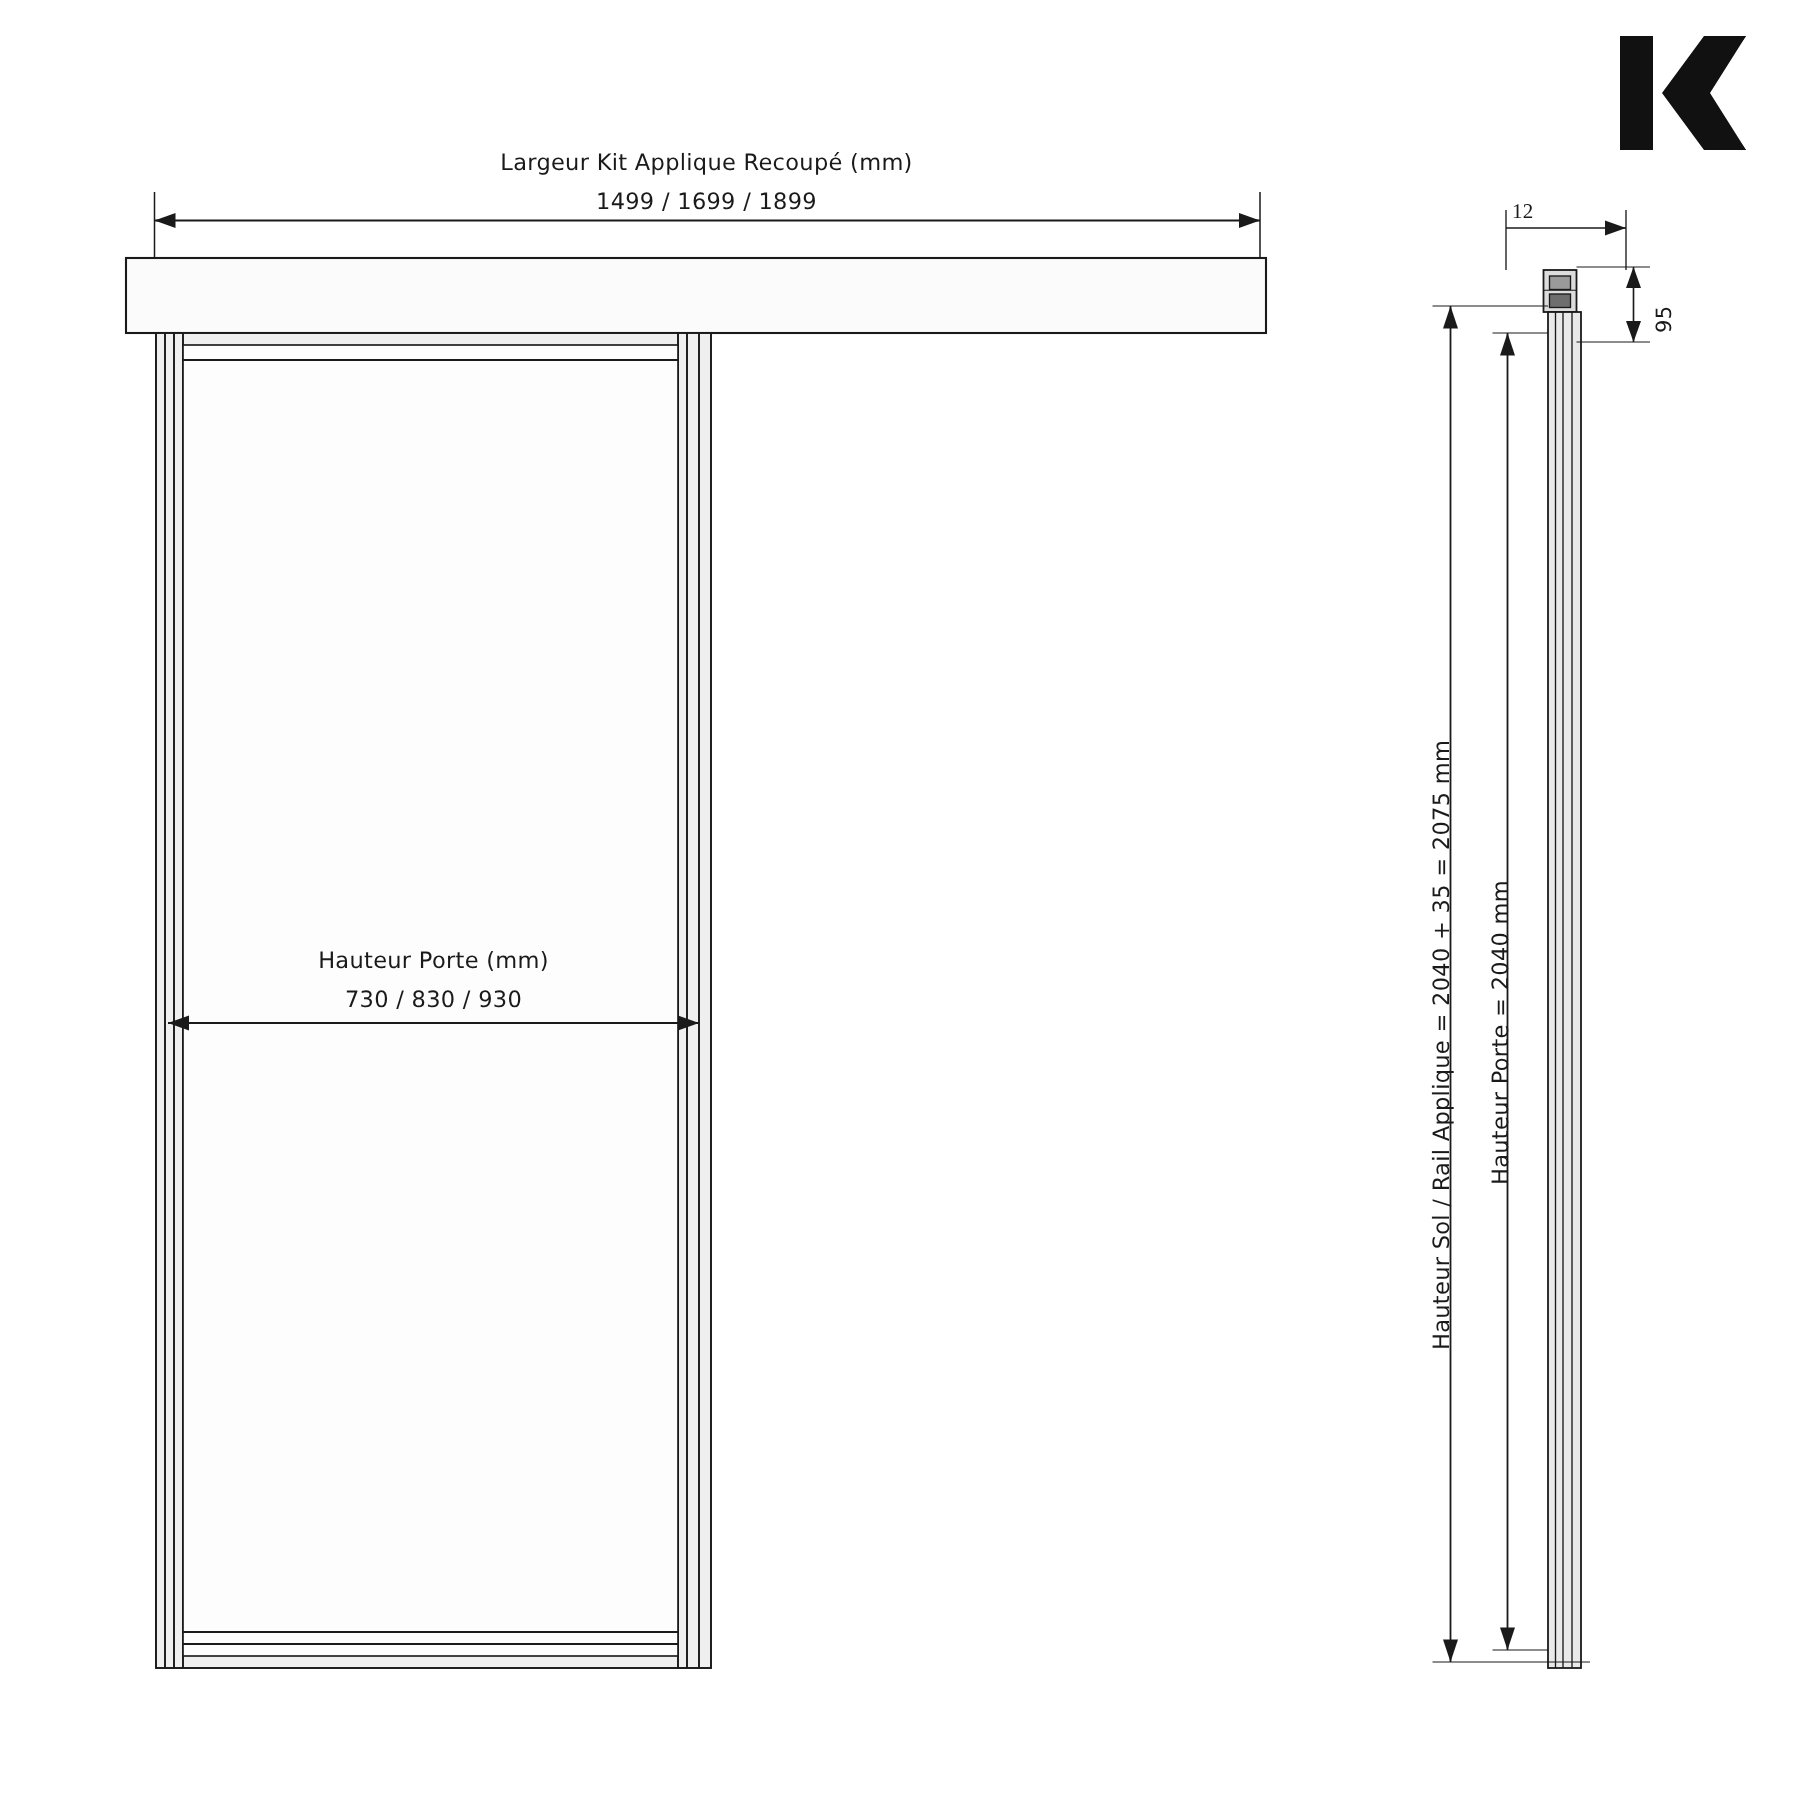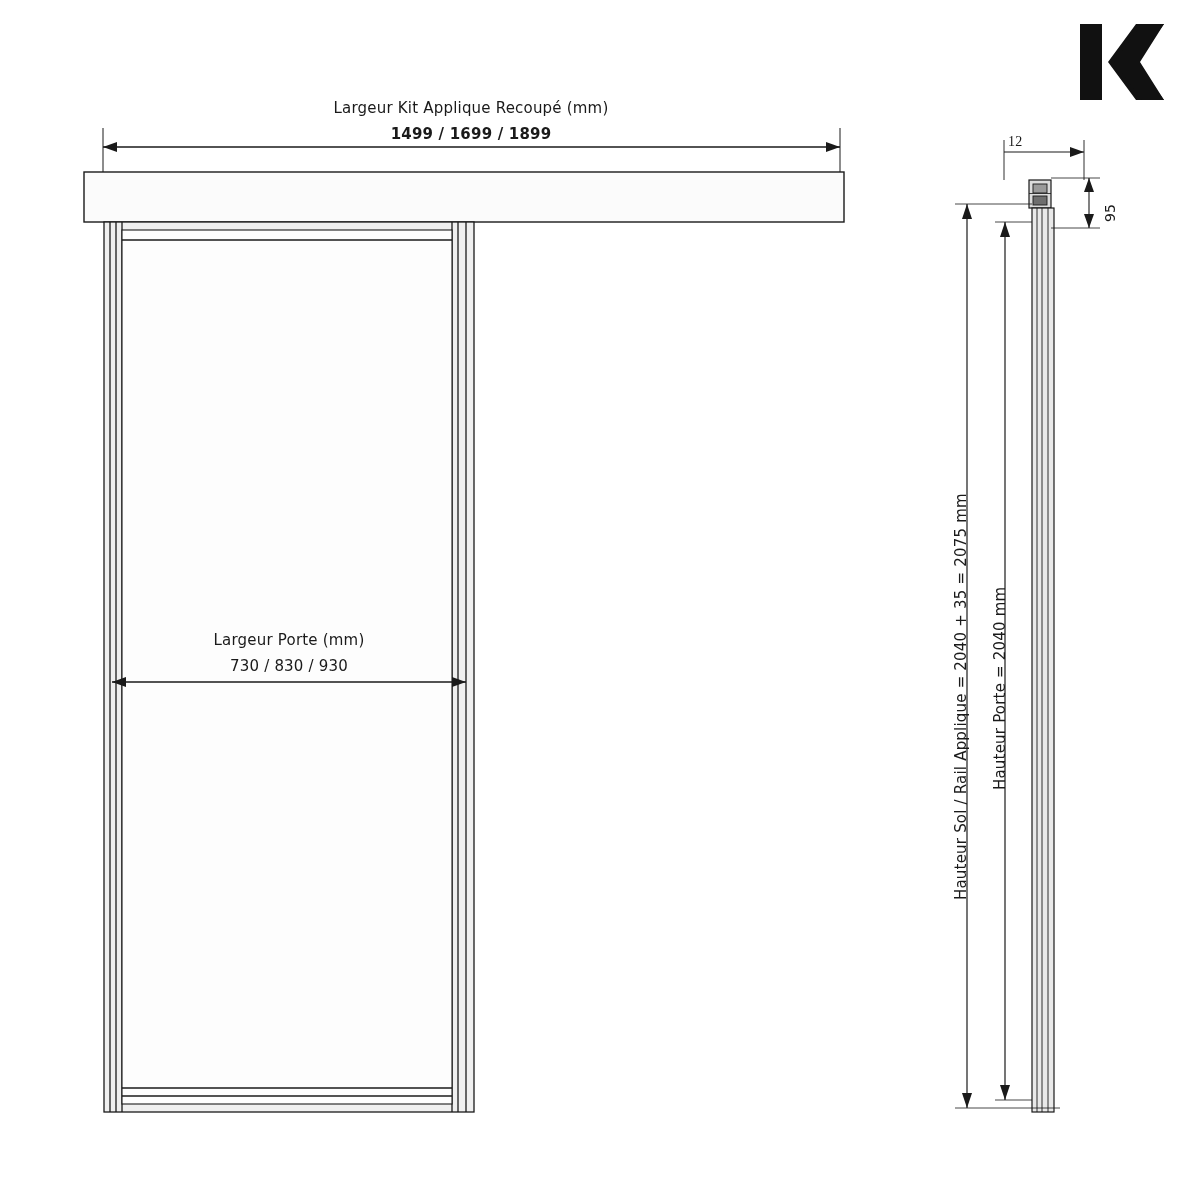--- a/index.html
+++ b/index.html
@@ -121,23 +121,23 @@
 
   <svg class="logo" viewBox="0 0 84 76">
     <rect x="0" y="0" width="22" height="76" fill="#111111"></rect>
     <polygon points="26,0 50,0 26,38 50,76 26,76 2,38" fill="#111111" opacity="0"></polygon>
     <polygon points="84,0 56,0 28,38 56,76 84,76 56,38" fill="#111111"></polygon>
     <polygon points="56,0 30,0 24,9 48,9" fill="#ffffff" opacity="0"></polygon>
     <polygon points="84,0 62,0 34,38 62,76 84,76 60,38" fill="#111111"></polygon>
   </svg>
 
   <div class="lbl center" style="left:471px; top:99px;">Largeur Kit Applique Recoupé (mm)</div>
-  <div class="lbl center" style="left:471px; top:125px;font-weight:bold;">1499 / 1699 / 1899</div>
+  <div class="lbl center" style="left:471px; top:125px;">1499 / 1699 / 1899</div>
 
-  <div class="lbl center" style="left:289px; top:631px;">Largeur Porte (mm)</div>
+  <div class="lbl center" style="left:289px; top:631px;">Hauteur Porte (mm)</div>
   <div class="lbl center" style="left:289px; top:657px;">730 / 830 / 930</div>
 
   <div class="lbl small" style="left:1008px; top:134px;font-family:Liberation Serif, serif;">12</div>
 
   <div class="lbl small vert" style="left:1102px; top:222px;">95</div>
 
   <div class="lbl vert" style="left:952px; top:900px;">Hauteur Sol / Rail Applique = 2040 + 35 = 2075 mm</div>
 
   <div class="lbl vert" style="left:991px; top:790px;">Hauteur Porte = 2040 mm</div>
 

